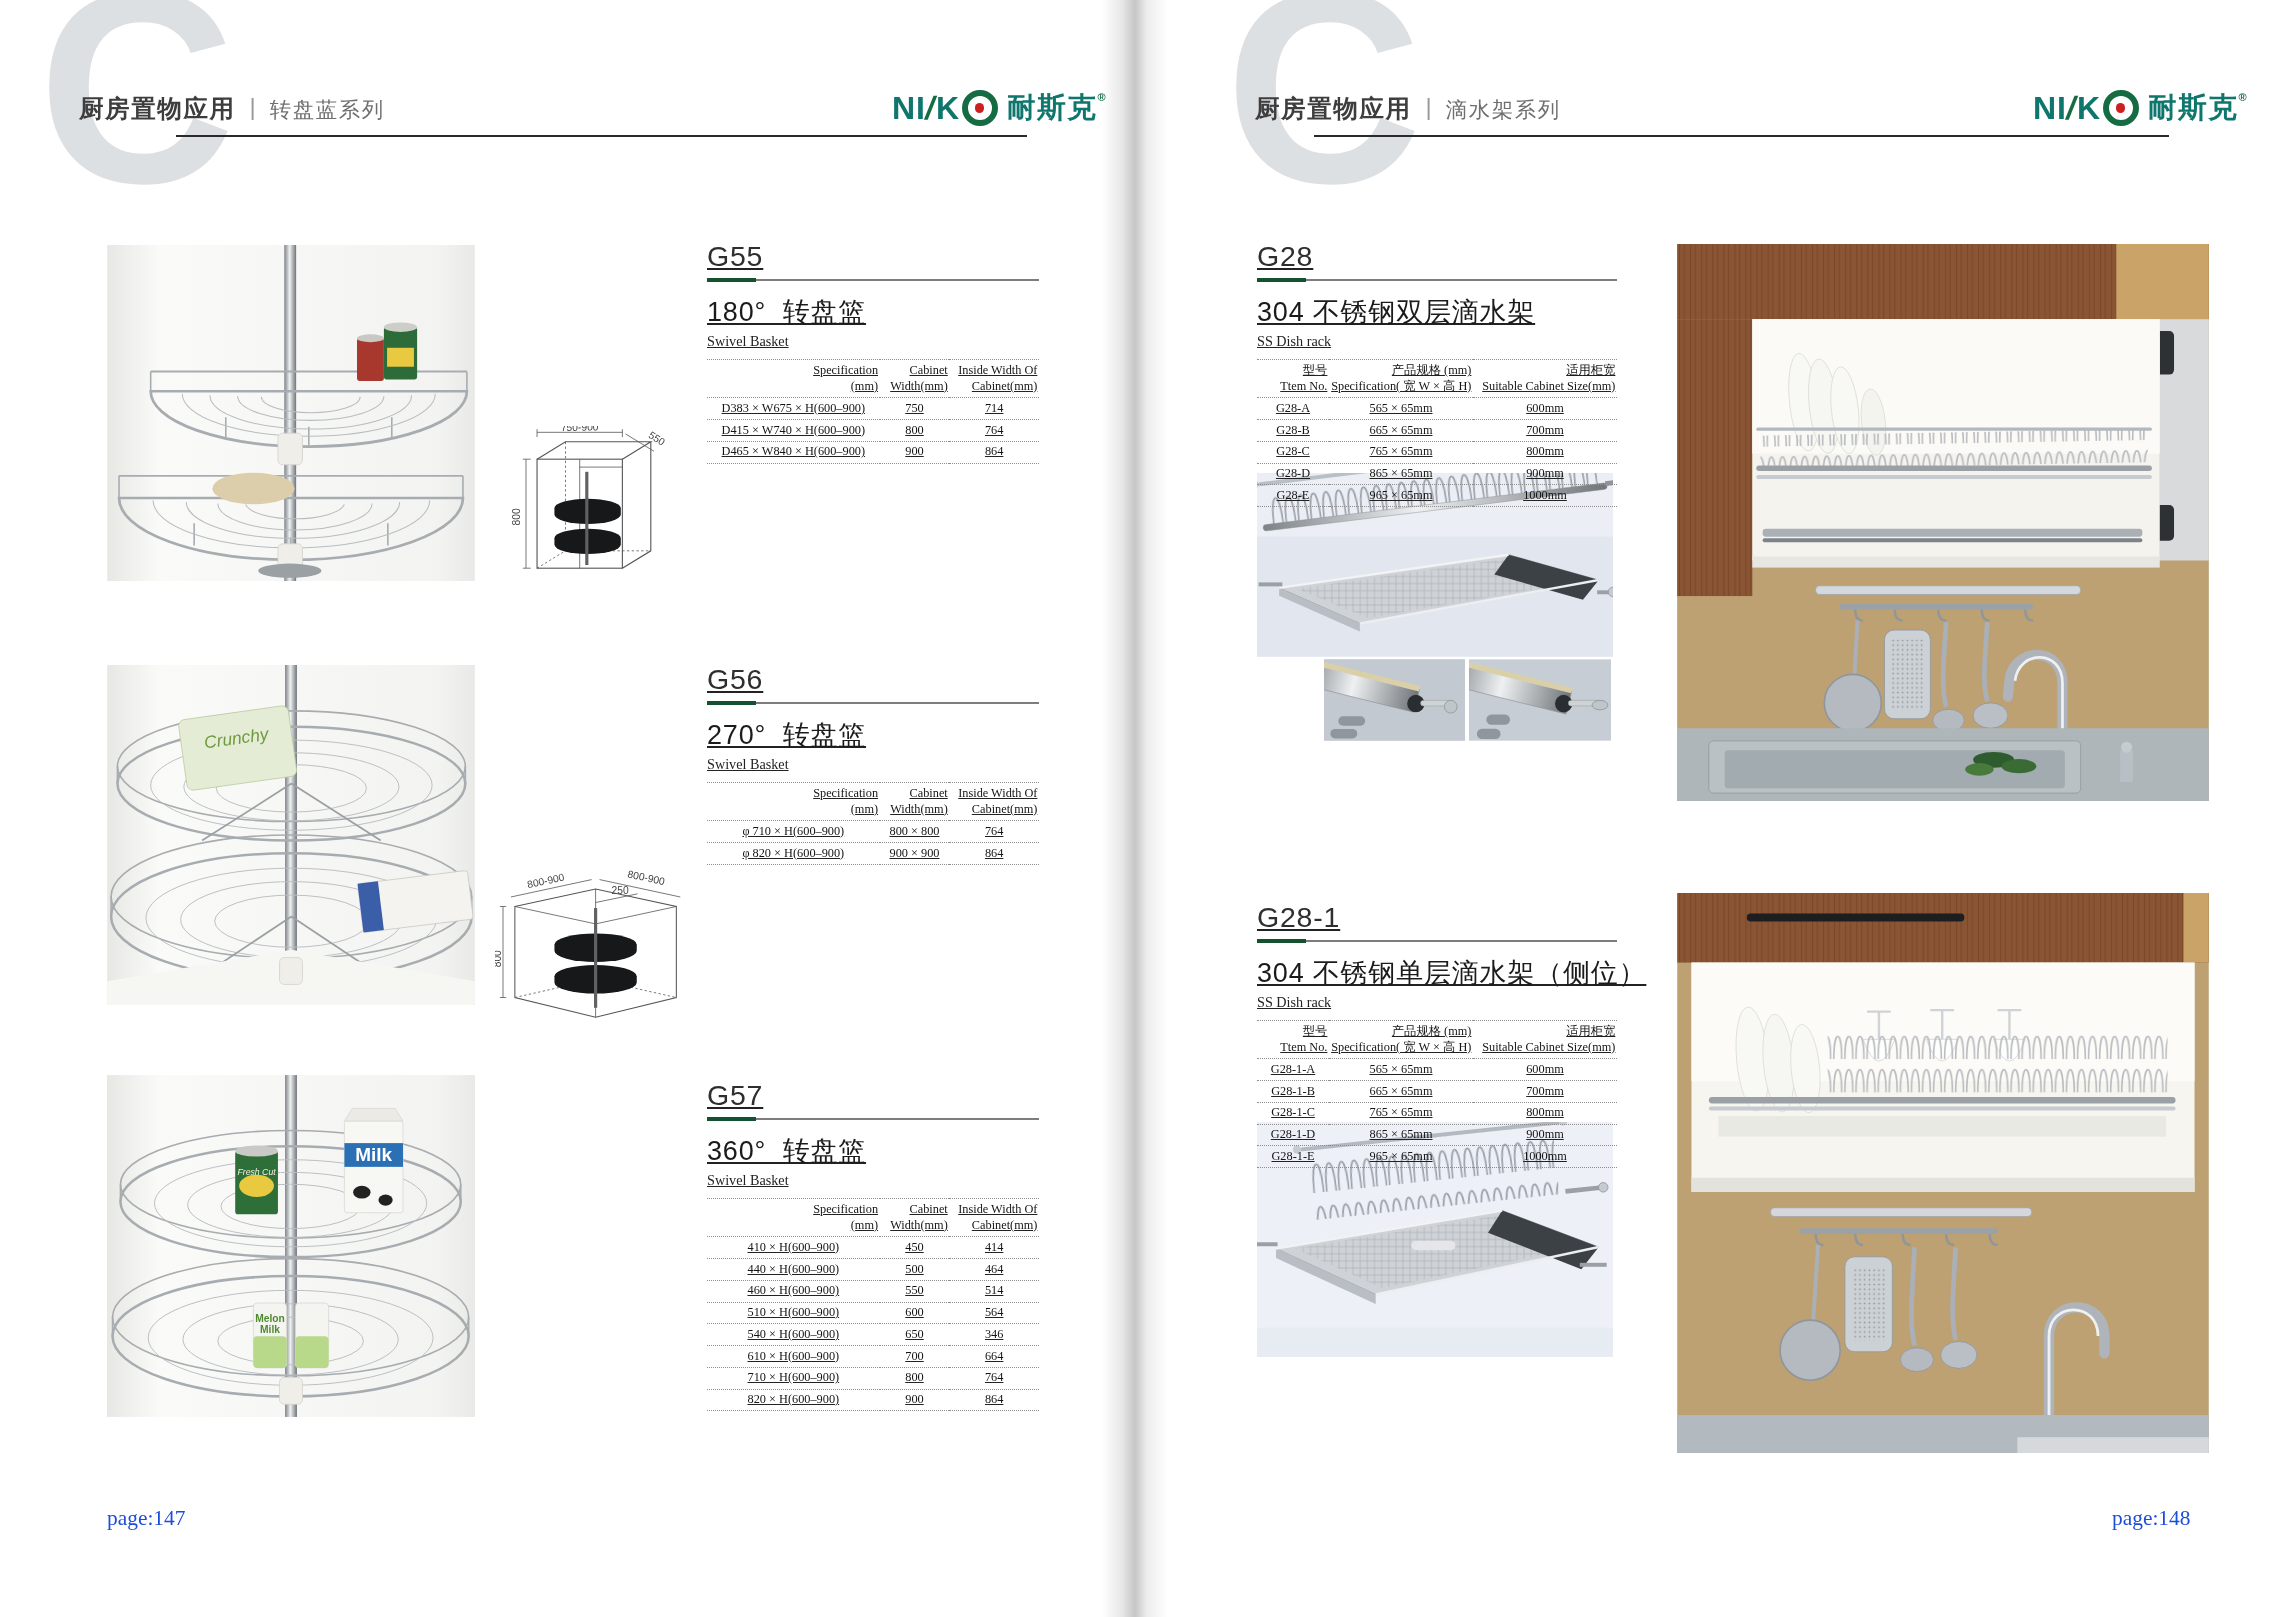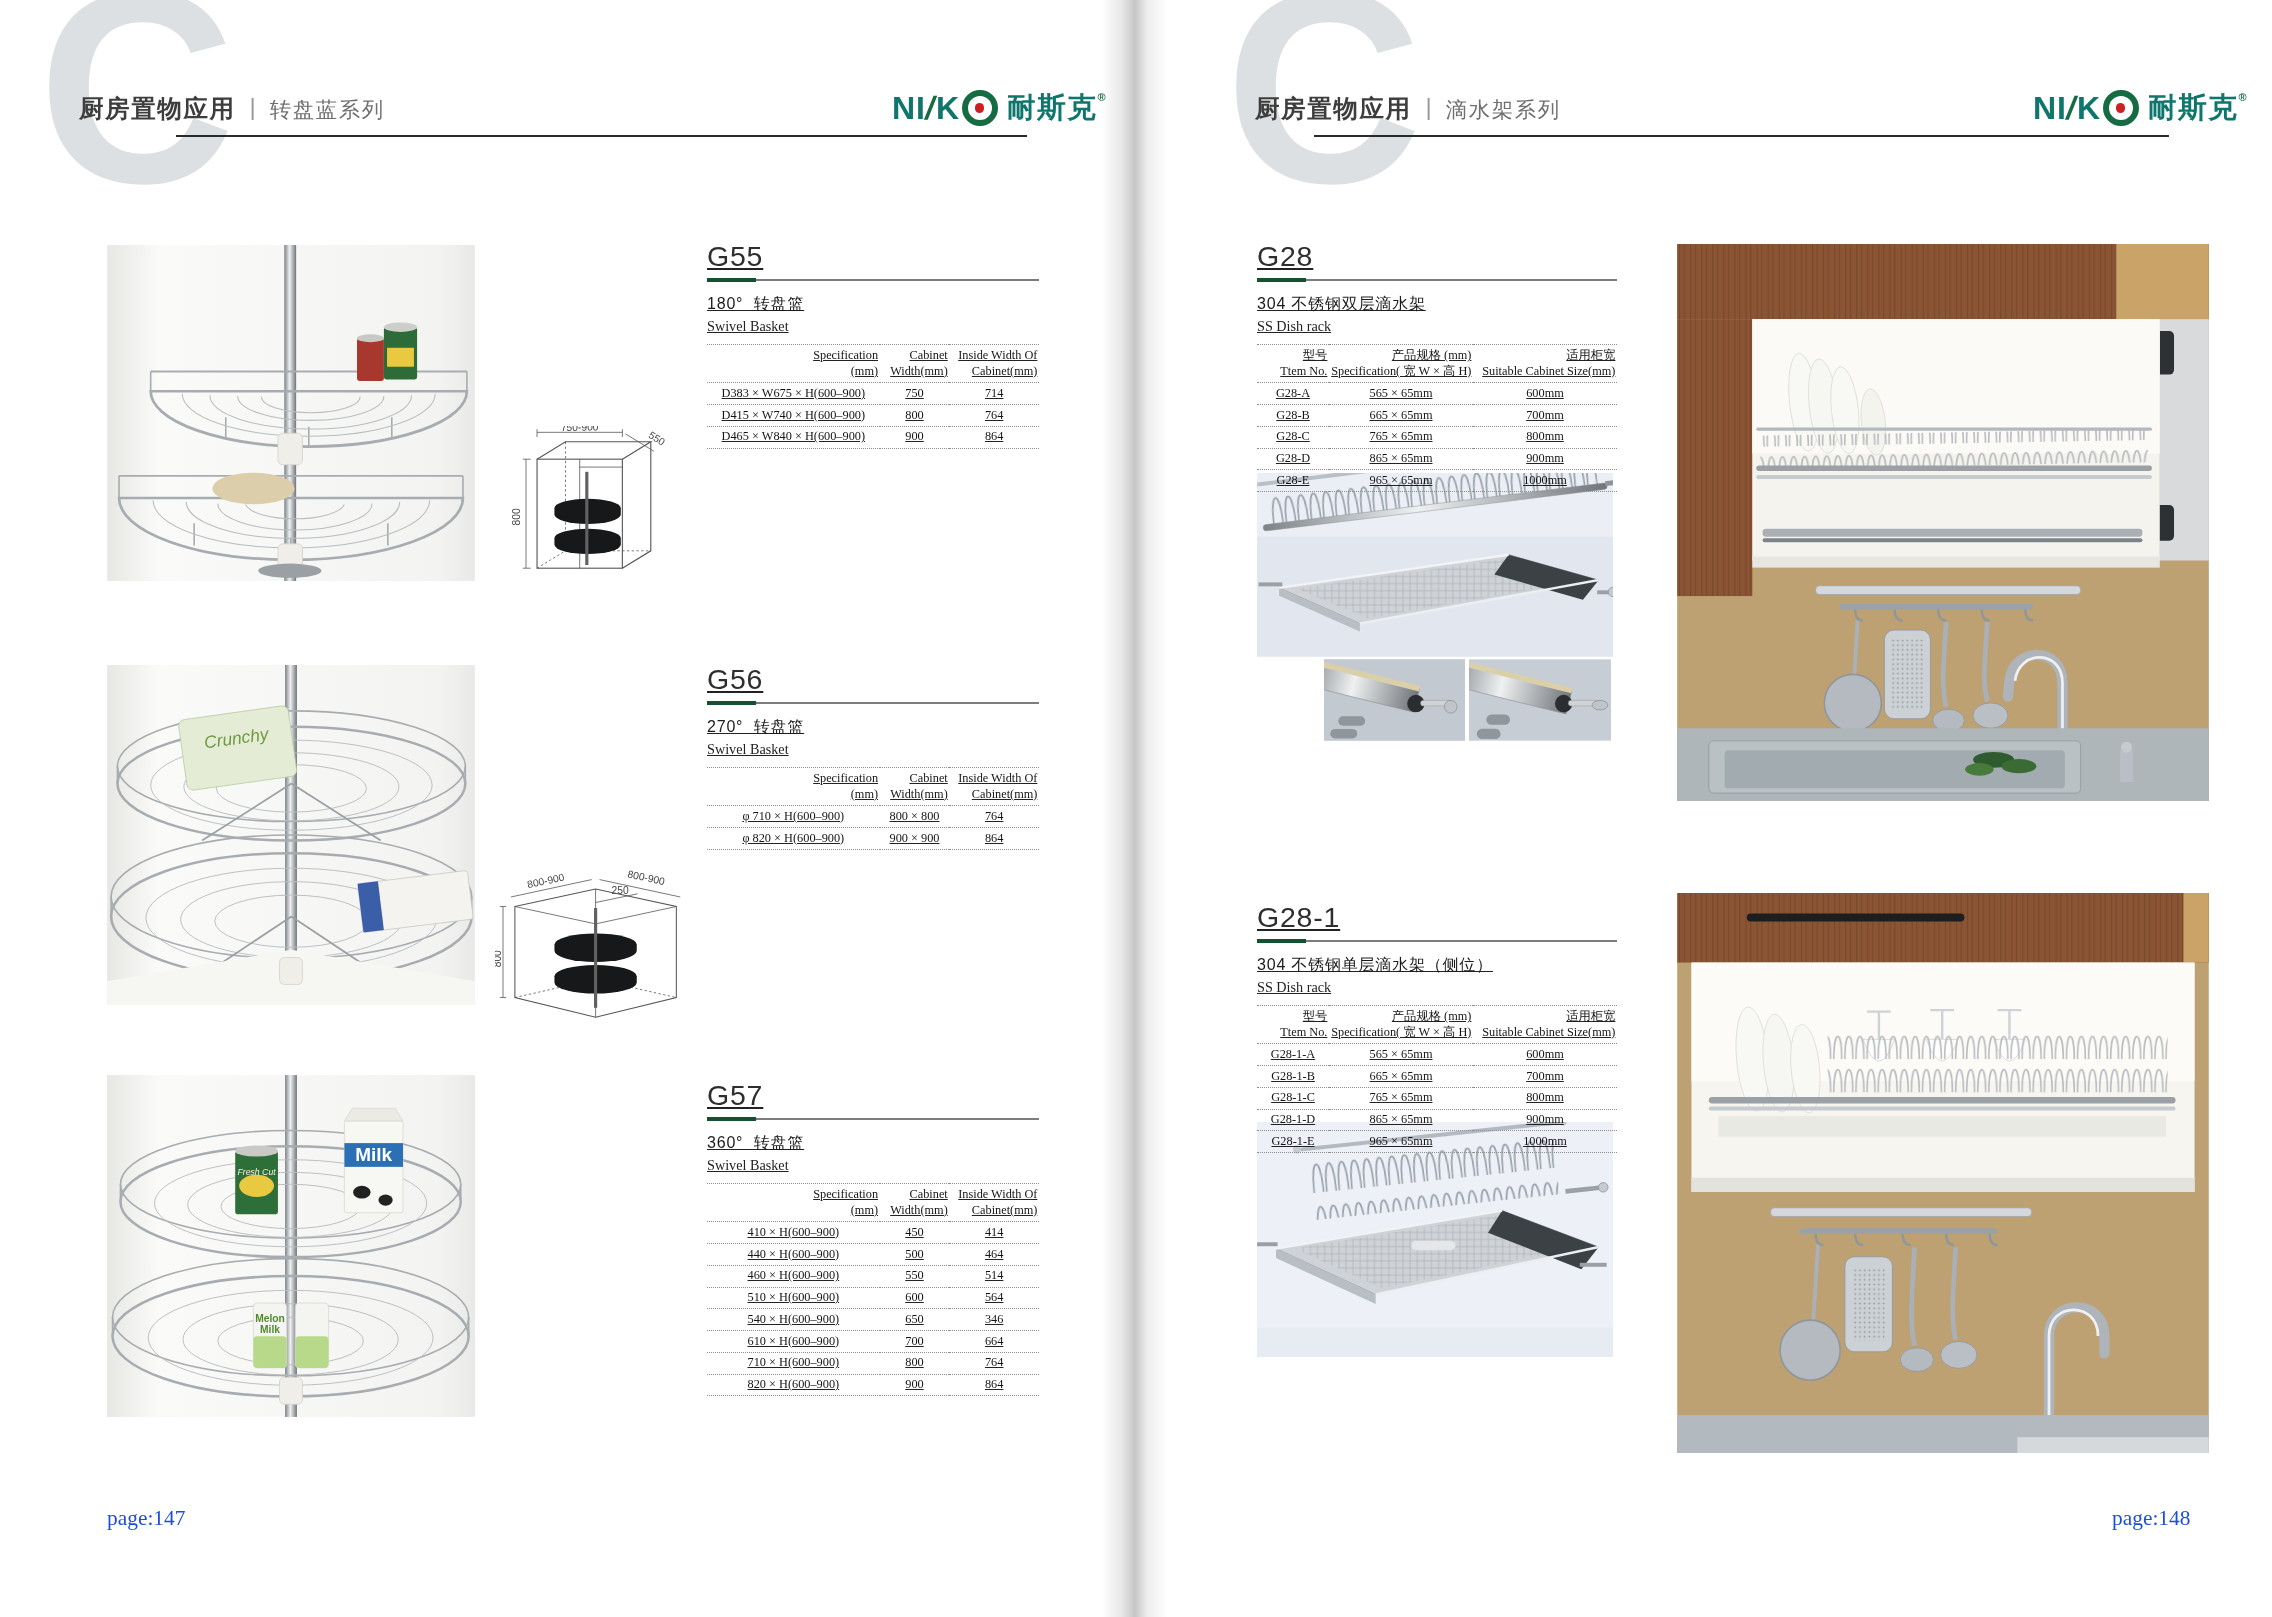--- a/index.html
+++ b/index.html
@@ -25,21 +25,21 @@
           margin:0 3.2px 0 1.6px;box-sizing:content-box;}
   .logo-o .dot{position:absolute;left:50%;top:50%;width:9.5px;height:9.5px;margin:-4.7px 0 0 -4.7px;
                border-radius:50%;background:#cc1f1f;}
   .logo-cn{font-size:28.5px;font-weight:bold;color:#0f766e;margin-left:6.3px;letter-spacing:1.6px;}
   .logo-reg{font-size:11px;color:#156b42;font-weight:bold;align-self:flex-start;margin-top:1.6px;}
   
   .section{position:absolute;z-index:2;text-decoration:underline;}
   .sec-code{font-size:28.5px;color:#2e2e2e;letter-spacing:0.8px;}
   .sec-rule{position:relative;height:1.6px;background:#7d7d7d;margin:6.3px 0 12.7px 0;}
   .sec-rule .green{position:absolute;left:0;top:-1.6px;width:49px;height:4px;background:#14512f;}
-  .sec-cn{font-size:16px;color:#1b1b1b;white-space:pre;letter-spacing:0.8px;}
+  .sec-cn{font-size:27px;color:#1b1b1b;white-space:pre;letter-spacing:0.8px;}
   .sec-en{font-family:"Liberation Serif",serif;font-size:14.2px;color:#222;margin-top:3.2px;}
   table.spec{border-collapse:collapse;width:100%;margin-top:9.5px;
              font-family:"Liberation Serif",serif;font-size:12.3px;color:#141414;
              border-bottom:0.8px dotted #8e8e8e;}
   table.spec th{border-top:0.8px dotted #8e8e8e;border-bottom:0.8px dotted #8e8e8e;
                 font-weight:normal;padding:3.2px 1.6px;text-align:right;line-height:1.25;}
   table.spec td{border-top:0.8px dotted #8e8e8e;padding:2.4px 1.6px;text-align:center;line-height:1.3;}
   
   .photo{position:absolute;z-index:1;}
   .page-footer{position:absolute;top:1506px;font-family:"Liberation Serif",serif;

